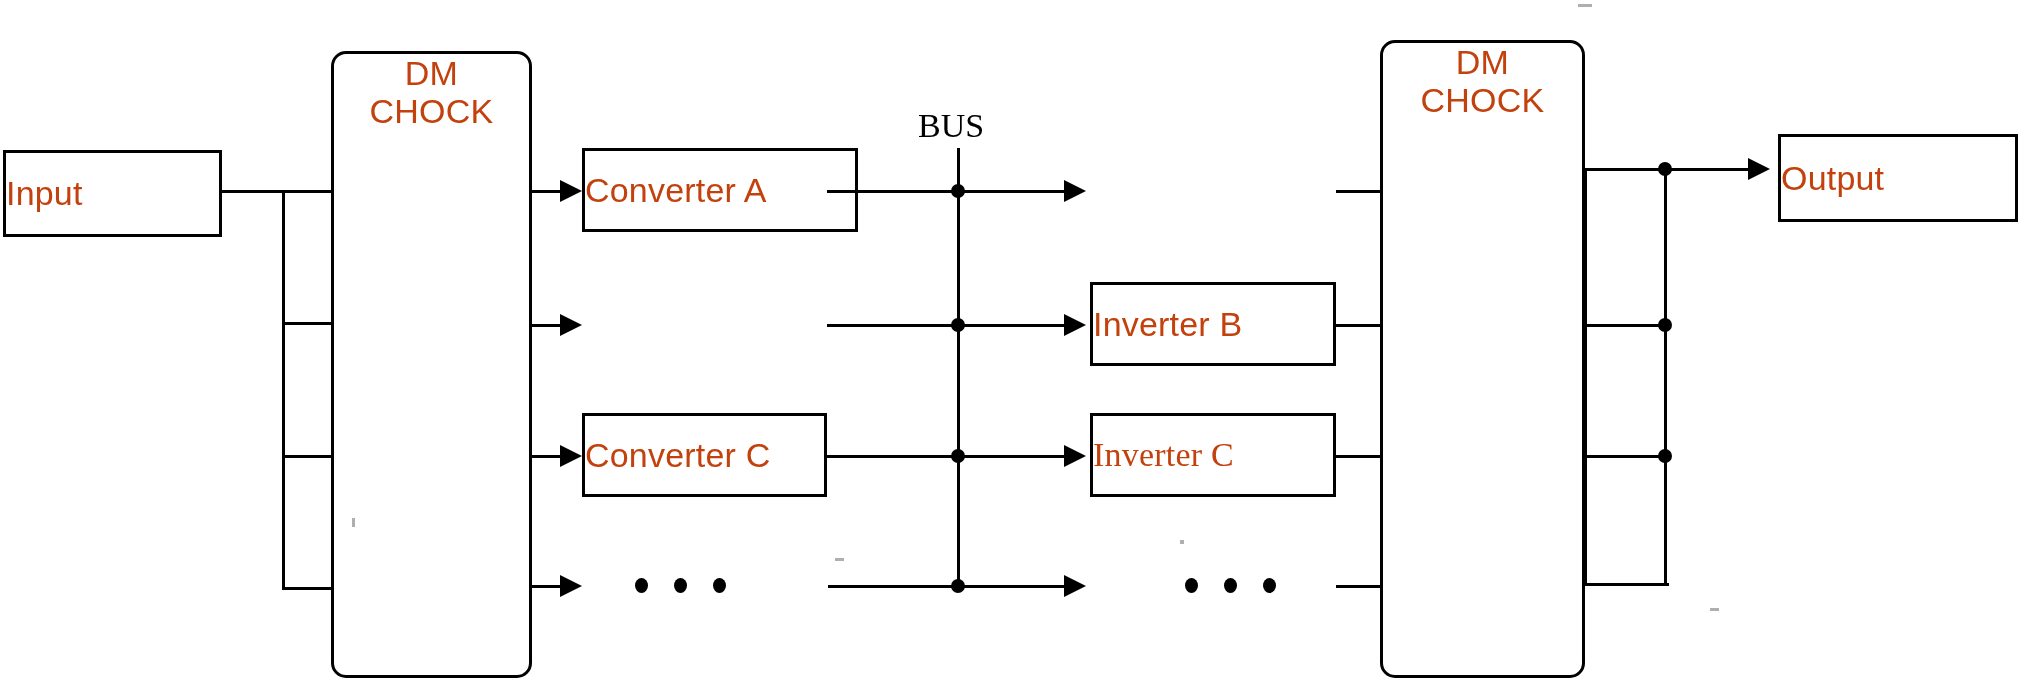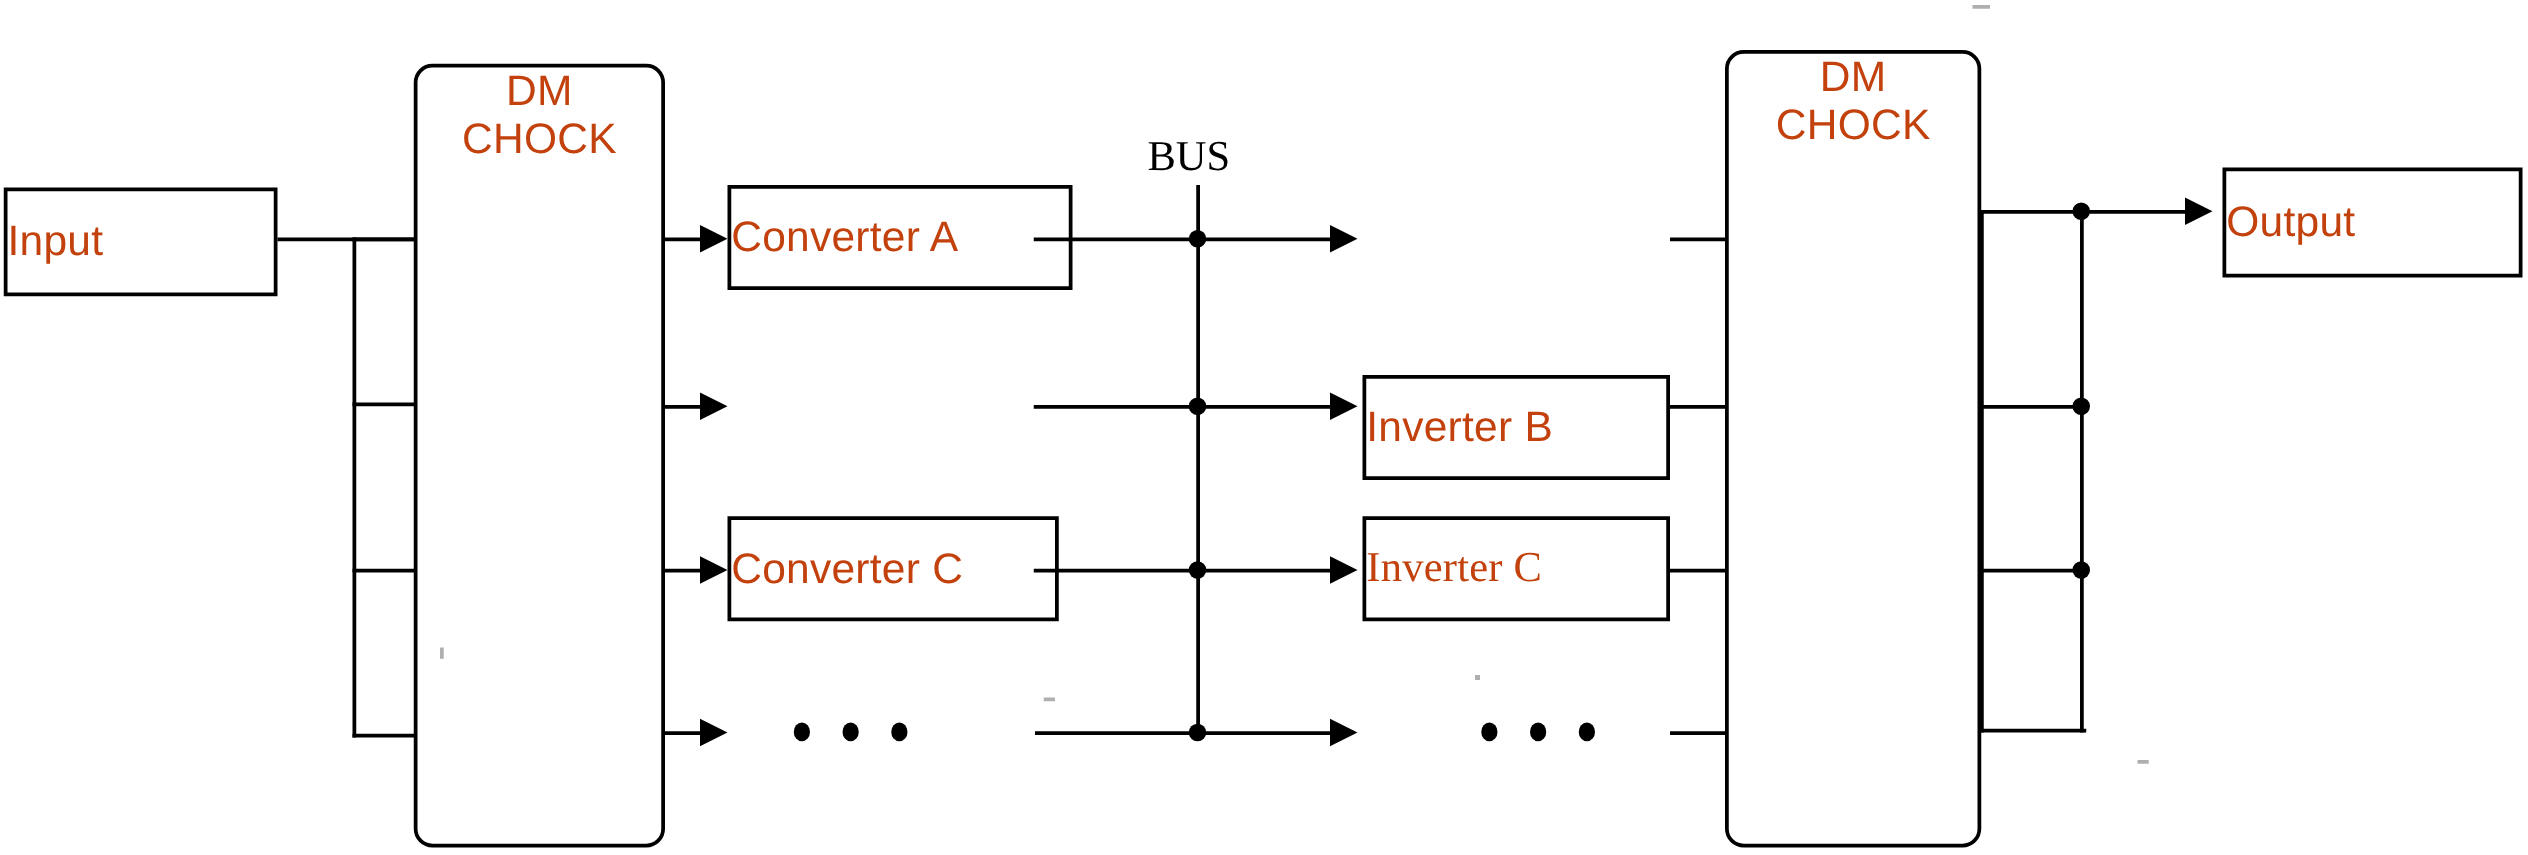--- a/index.html
+++ b/index.html
@@ -116,21 +116,21 @@
 
   <div class="hline" style="left:532px; top:455px; width:30px;"></div>
   <div class="arrow" style="left:560px; top:445px;"></div>
 
   <div class="hline" style="left:532px; top:585px; width:30px;"></div>
   <div class="arrow" style="left:560px; top:575px;"></div>
 
   <div class="blk" style="left:582px; top:148px; width:276px; height:84px;">
     <span>Converter A</span>
   </div>
-  <div class="blk" style="left:582px; top:413px; width:265px; height:84px;">
+  <div class="blk" style="left:582px; top:413px; width:245px; height:84px;">
     <span>Converter C</span>
   </div>
 
   <div class="ellipsis" style="left:635px; top:578px;">
     <i></i>
     <i></i>
     <i></i>
   </div>
 
   <div class="buslabel" style="left:918px; top:107px;">BUS</div>
@@ -146,21 +146,21 @@
   <div class="dot" style="left:951px; top:318px;"></div>
 
   <div class="hline" style="left:827px; top:455px; width:243px;"></div>
   <div class="arrow" style="left:1064px; top:445px;"></div>
   <div class="dot" style="left:951px; top:449px;"></div>
 
   <div class="hline" style="left:828px; top:585px; width:242px;"></div>
   <div class="arrow" style="left:1064px; top:575px;"></div>
   <div class="dot" style="left:951px; top:579px;"></div>
 
-  <div class="blk" style="left:1090px; top:300px; width:246px; height:84px;">
+  <div class="blk" style="left:1090px; top:282px; width:246px; height:84px;">
     <span>Inverter B</span>
   </div>
   <div class="blk" style="left:1090px; top:413px; width:246px; height:84px;font-family:Liberation Serif, serif;">
     <span>Inverter C</span>
   </div>
 
   <div class="ellipsis" style="left:1185px; top:578px;">
     <i></i>
     <i></i>
     <i></i>

